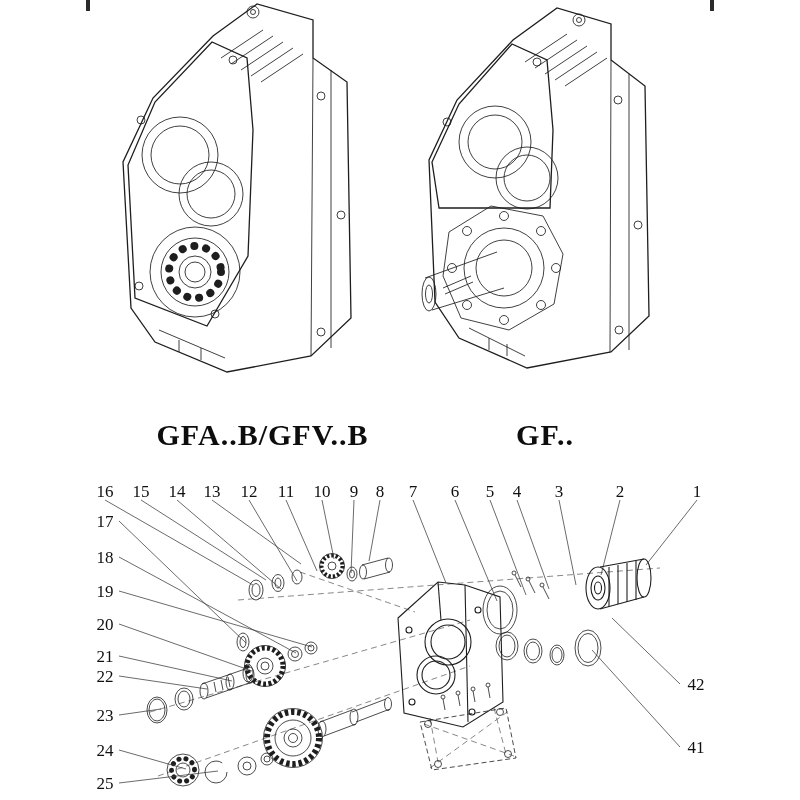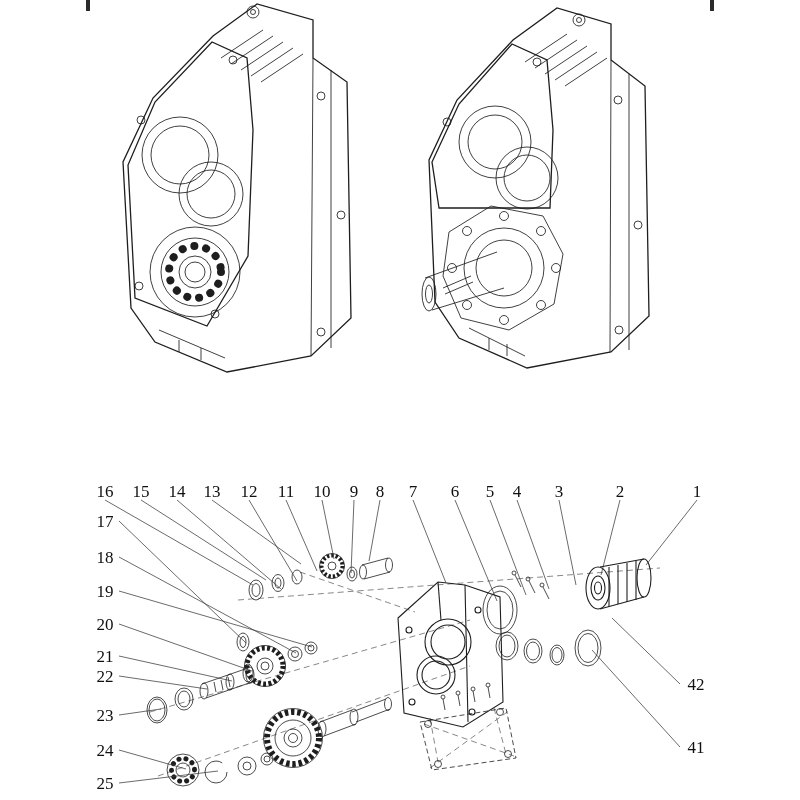--- a/index.html
+++ b/index.html
@@ -134,20 +134,24 @@
     <g class="gb-detail">
       <line x1="92" y1="252" x2="20" y2="278"></line>
       <line x1="99" y1="288" x2="27" y2="310"></line>
       <ellipse cx="24" cy="294" rx="7" ry="17"></ellipse>
       <ellipse cx="24" cy="294" rx="3.5" ry="9"></ellipse>
       <line x1="38" y1="288" x2="66" y2="276"></line>
       <line x1="40" y1="294" x2="68" y2="282"></line>
     </g>
   </svg>
 
+  <div class="labels-row">
+    <div class="model-label left">GFA..B/GFV..B</div>
+    <div class="model-label right">GF..</div>
+  </div>
 
   <svg class="exploded" viewBox="0 0 800 330">
 
     <g class="dash">
       <line x1="238" y1="130" x2="660" y2="98"></line>
       <line x1="150" y1="242" x2="470" y2="150"></line>
       <line x1="158" y1="306" x2="470" y2="196"></line>
       <line x1="300" y1="102" x2="415" y2="142"></line>
       <line x1="430" y1="248" x2="438" y2="292"></line>
       <line x1="494" y1="238" x2="506" y2="284"></line>

